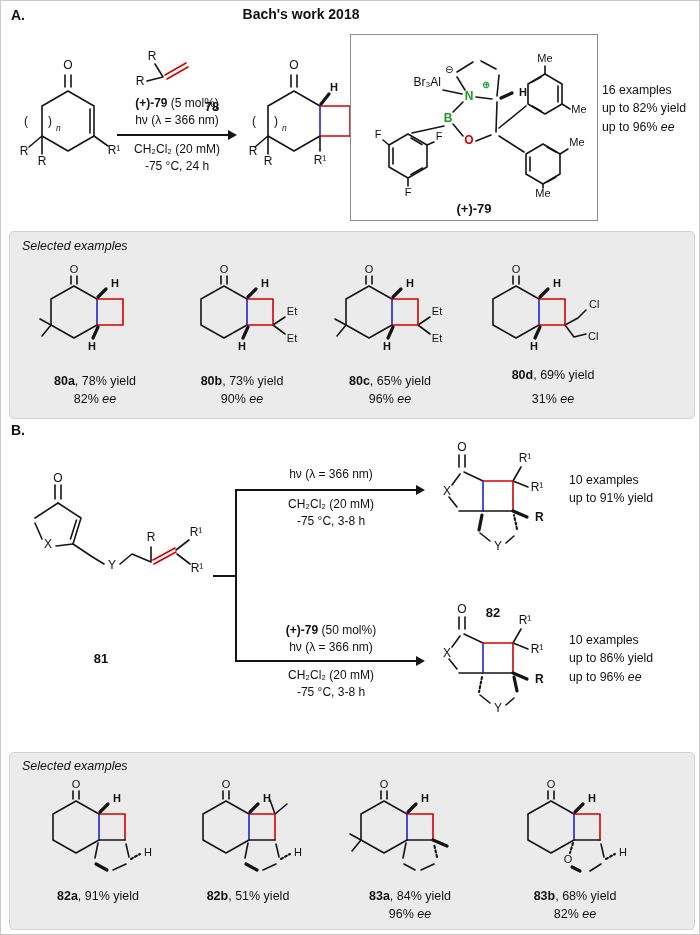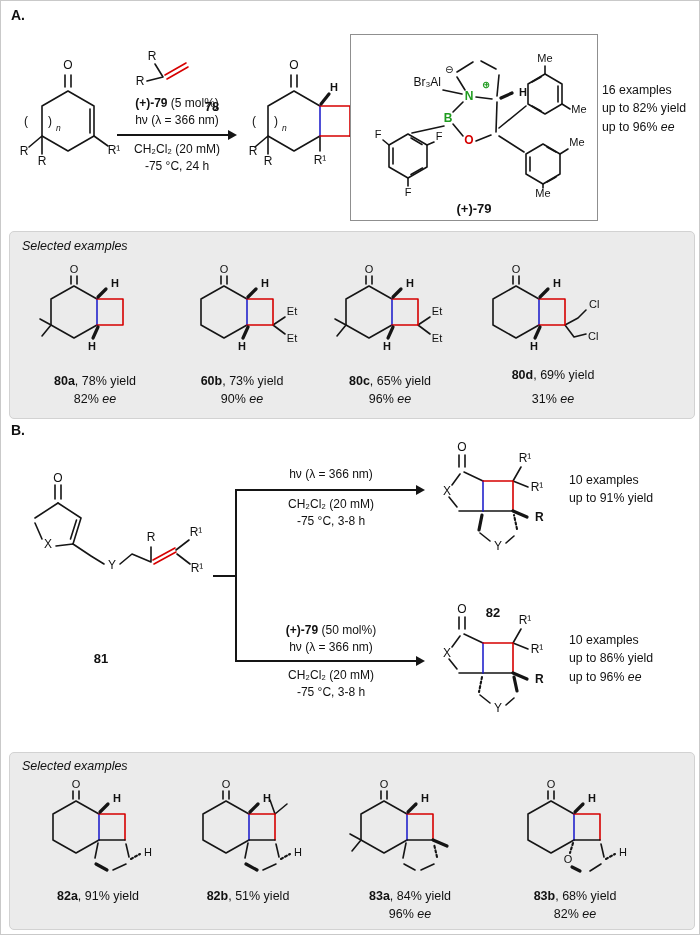--- a/index.html
+++ b/index.html
@@ -36,20 +36,21 @@
   .bldt{font-weight:bold;}
   .sub{font-size:8.5px;font-style:italic;}
   .sym{font-size:10px;}
 </style>
 </head>
 <body>
 
 <div class="fig">
 
   <div class="sec-label" style="left:10px;top:6px">A.</div>
+  <div class="sec-title" style="left:60px;top:5px;width:480px">Bach's work 2018</div>
 
   <svg class="abs" style="left:10px;top:50px" width="115" height="140" viewBox="0 0 115 140">
     <g class="bond">
       <path d="M54,24 V36 M60,24 V36"></path>
       <path d="M57,40 83,55 83,85 57,100 31,85 31,55 Z"></path>
       <path d="M79,58 V82"></path>
       <path d="M31,85 18,96 M31,85 31,103 M83,85 97,95"></path>
     </g>
     <text x="57" y="18" text-anchor="middle">O</text>
     <text x="15" y="74" text-anchor="middle">(</text>
@@ -218,21 +219,21 @@
       <path class="bond bd3" d="M60,35 68,27 M60,65 55,76"></path>
       <text x="36" y="11" text-anchor="middle" class="atm-s">O</text>
       <text x="73" y="25" class="bldt atm-s">H</text>
       <text x="50" y="88" class="bldt atm-s">H</text>
       <text x="109" y="46" class="atm-s">Cl</text>
       <text x="108" y="78" class="atm-s">Cl</text>
     </svg>
 
     <div class="cap" style="left:10px;top:142px;width:150px"><span class="b">80a</span><span>, 78% yield</span></div>
     <div class="cap" style="left:10px;top:160px;width:150px"><span>82% </span><span class="it">ee</span></div>
-    <div class="cap" style="left:157px;top:142px;width:150px"><span class="b">60b</span><span>, 73% yield</span></div>
+    <div class="cap" style="left:157px;top:142px;width:150px"><span class="b">80b</span><span>, 73% yield</span></div>
     <div class="cap" style="left:157px;top:160px;width:150px"><span>90% </span><span class="it">ee</span></div>
     <div class="cap" style="left:305px;top:142px;width:150px"><span class="b">80c</span><span>, 65% yield</span></div>
     <div class="cap" style="left:305px;top:160px;width:150px"><span>96% </span><span class="it">ee</span></div>
     <div class="cap" style="left:468px;top:136px;width:150px"><span class="b">80d</span><span>, 69% yield</span></div>
     <div class="cap" style="left:468px;top:160px;width:150px"><span>31% </span><span class="it">ee</span></div>
   </div>
 
   <div class="sec-label" style="left:10px;top:421px">B.</div>
 
   <svg class="abs" style="left:12px;top:468px" width="215" height="135" viewBox="0 0 215 135">

